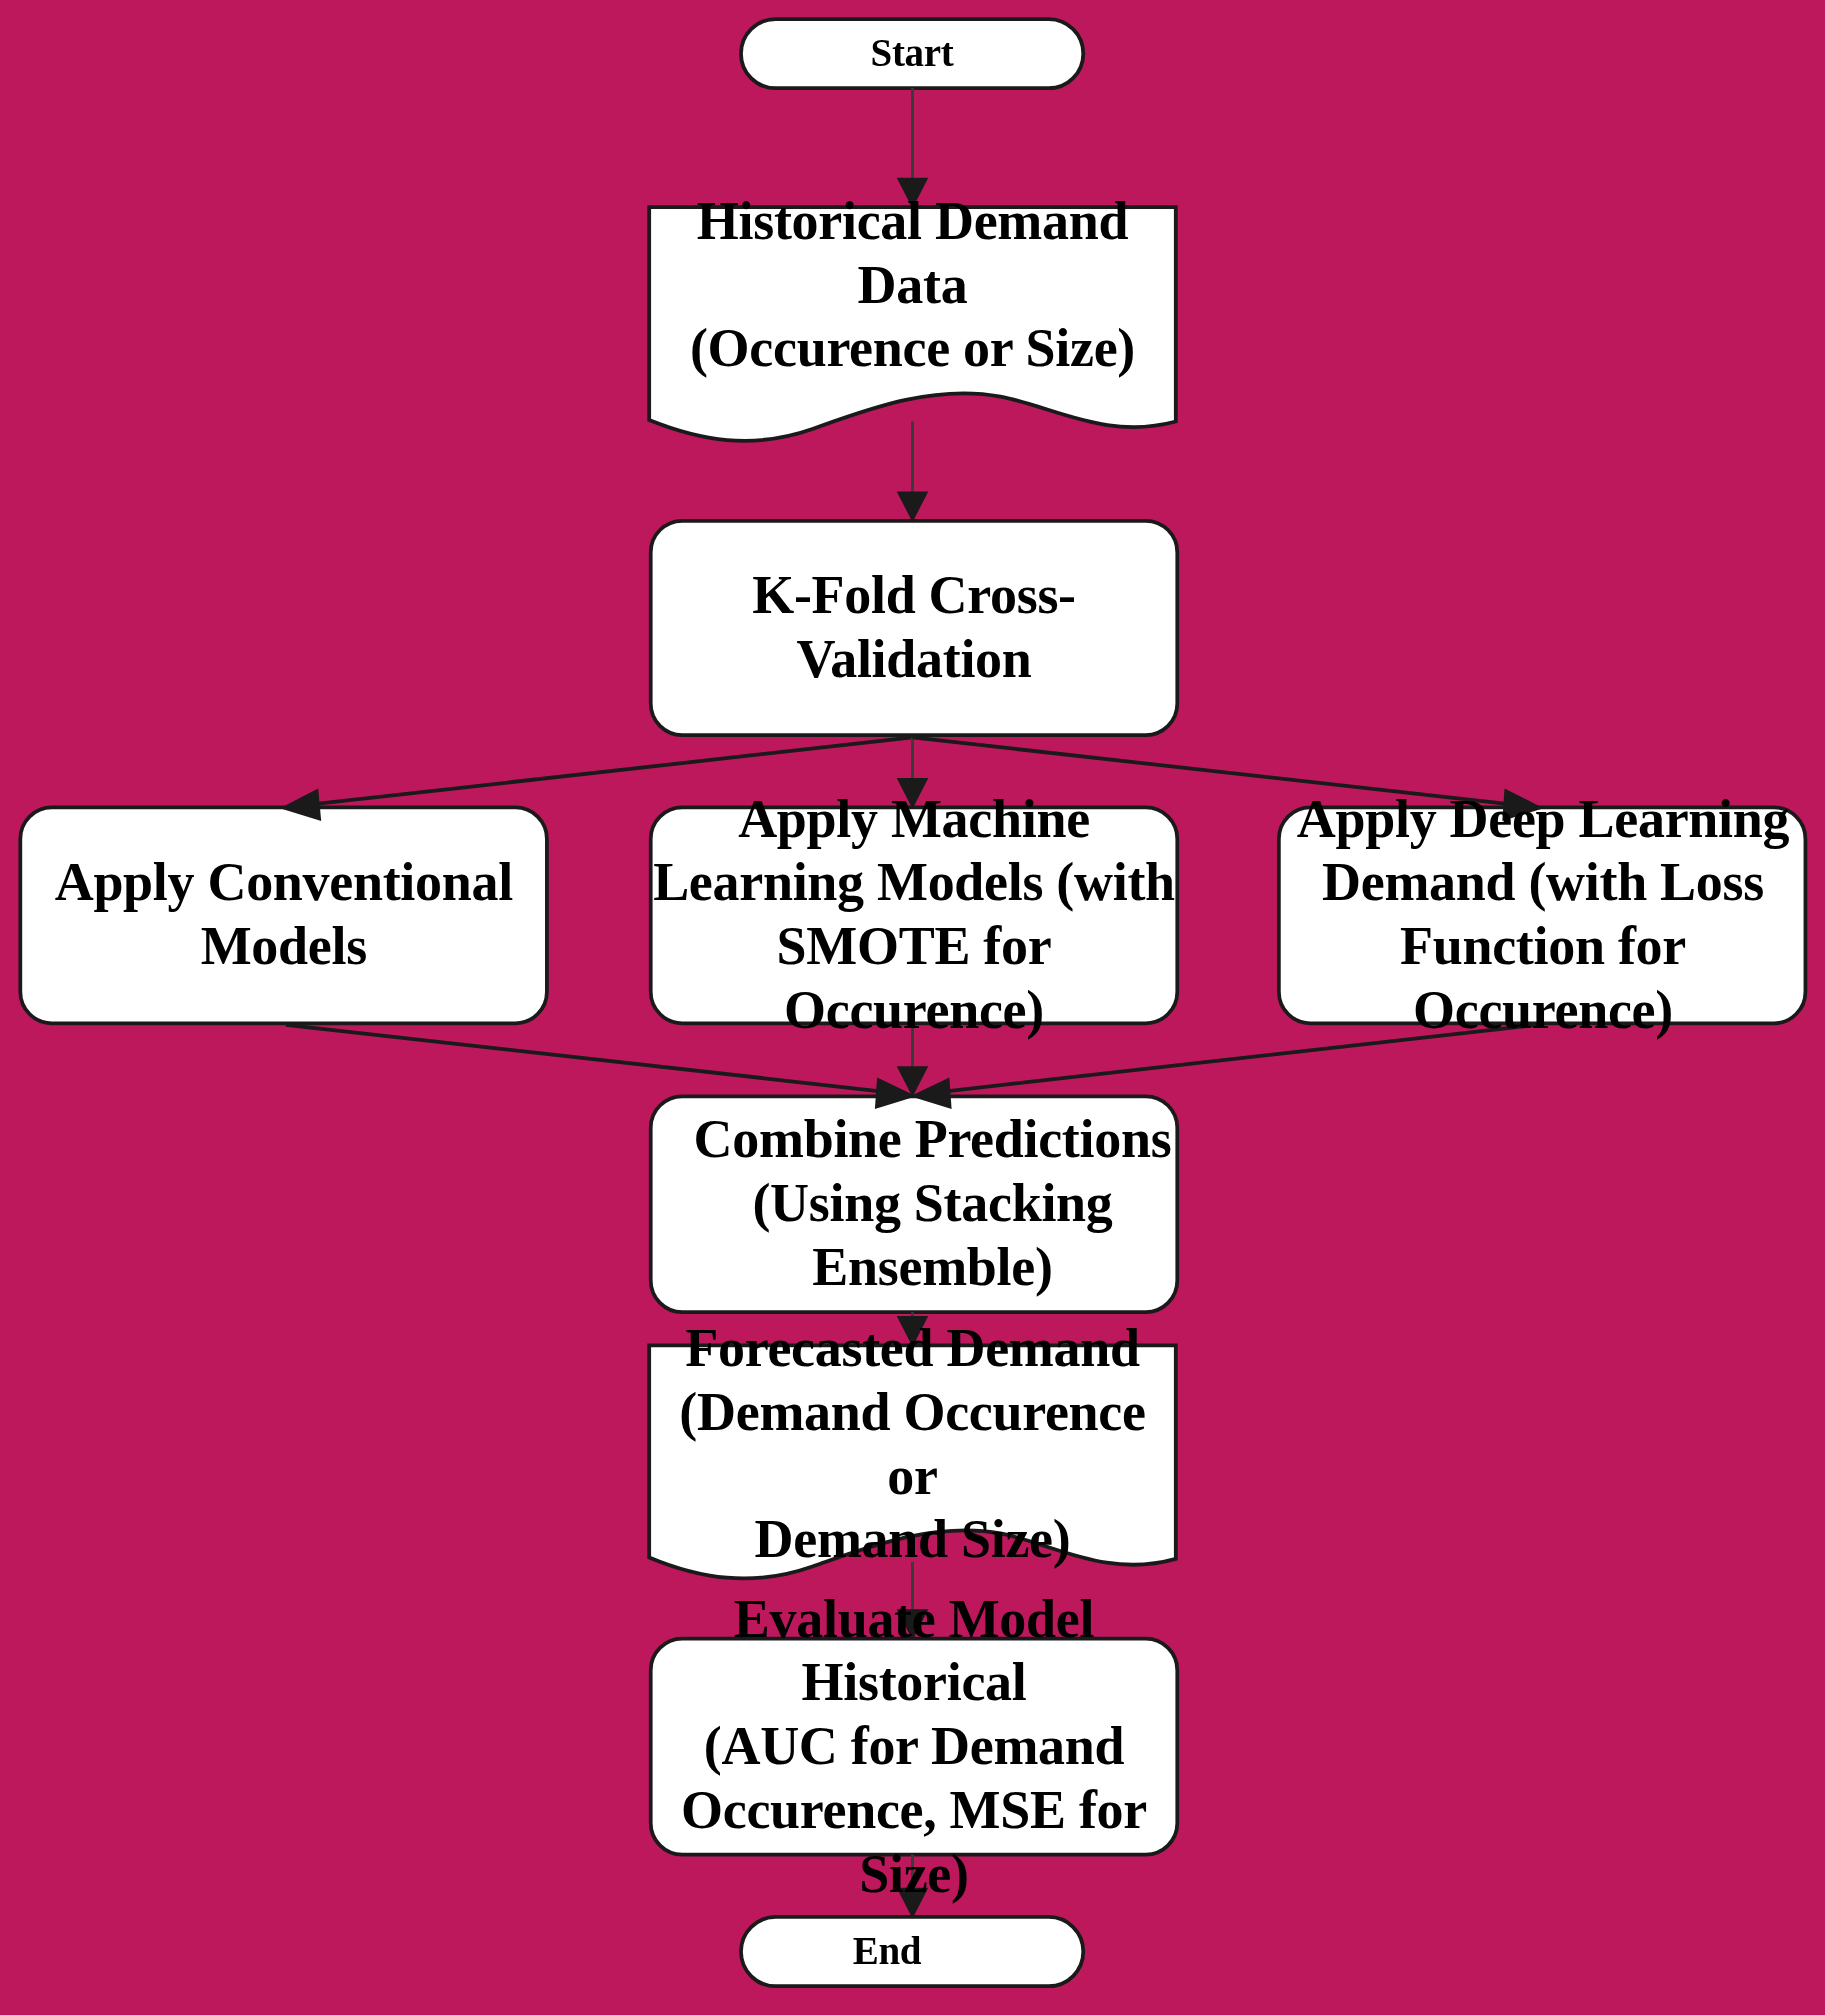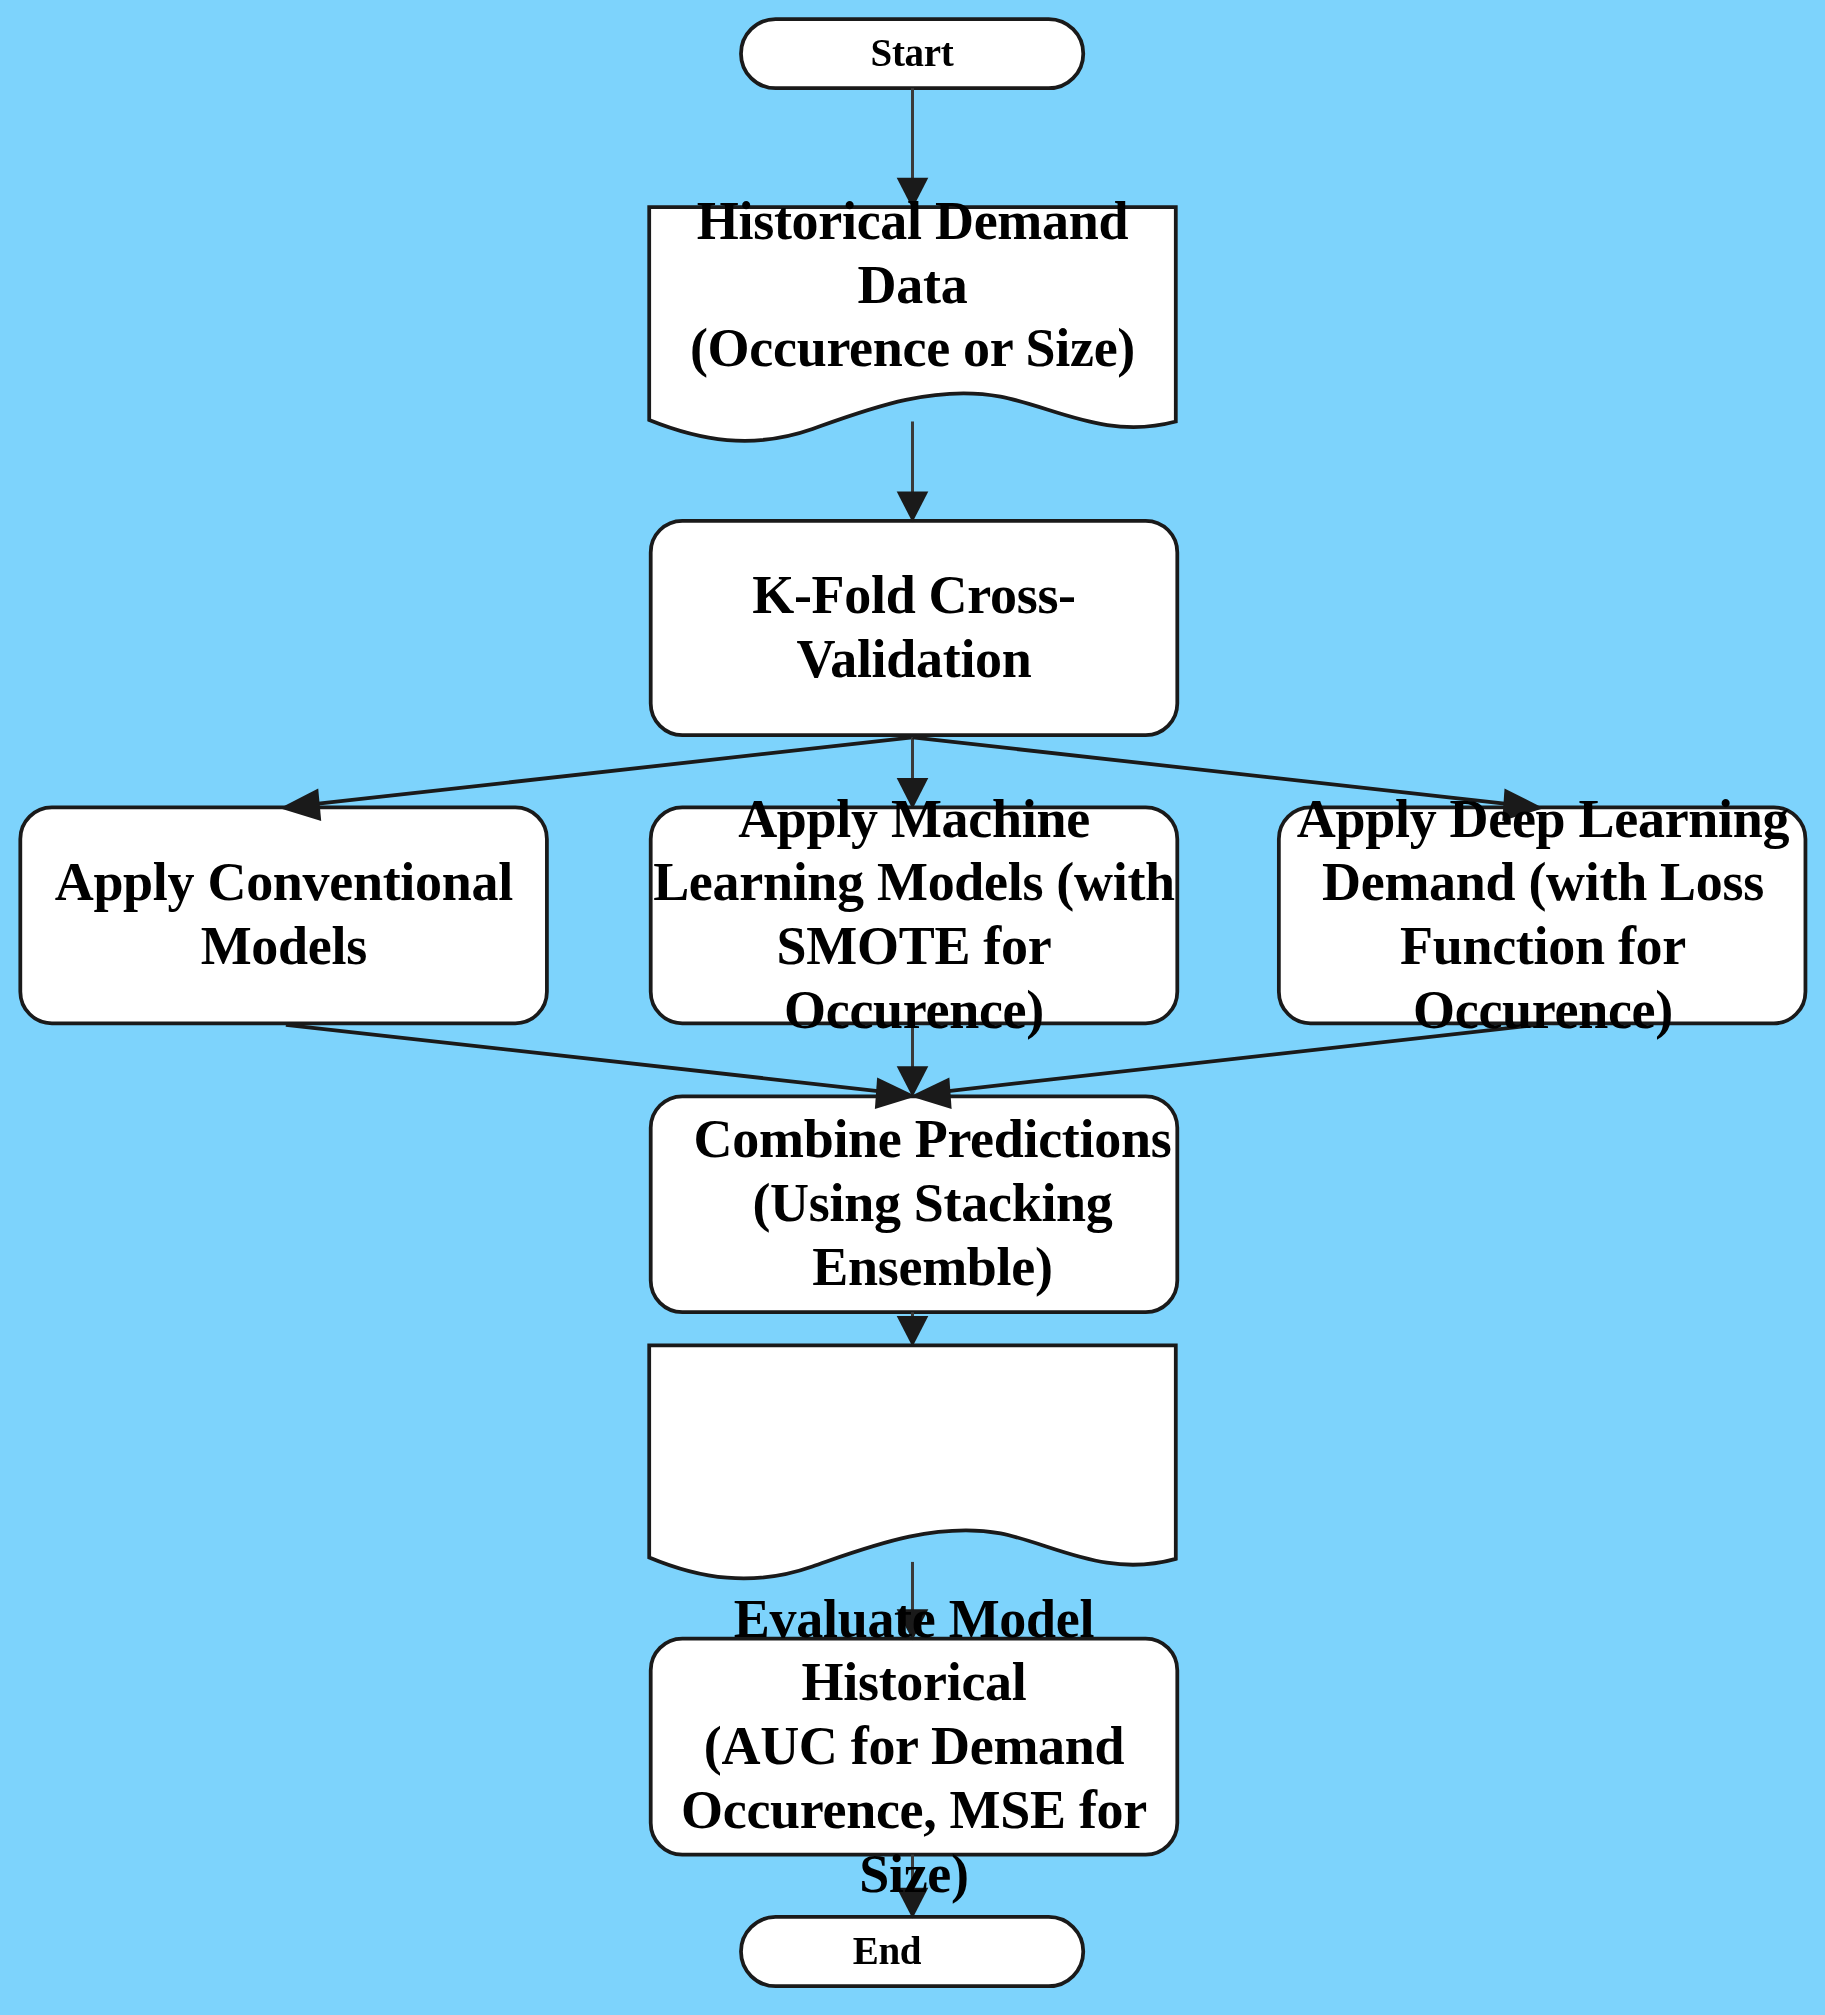--- a/index.html
+++ b/index.html
@@ -4,21 +4,21 @@
 <style>
   html, body {
     margin: 0;
     padding: 0;
     background: #ffffff;
   }
   #flowchart-root {
     position: relative;
     width: 1825px;
     height: 2015px;
-    background: #7dd3fc;
+    background: #be185d;
     font-family: "Liberation Serif", "DejaVu Serif", serif;
   }
   svg.chart-svg {
     position: absolute;
     top: 0;
     left: 0;
     width: 1825px;
     height: 2015px;
     display: block;
   }
@@ -143,20 +143,23 @@
 SMOTE for Occurence)</div>
 
   <div class="node-label lbl-body" style="left:1272px; top:807px; width:542px; height:216px;">Apply Deep Learning
 Demand (with Loss
 Function for Occurence)</div>
 
   <div class="node-label lbl-body" style="left:669px; top:1096px; width:527px; height:216px;">Combine Predictions
 (Using Stacking
 Ensemble)</div>
 
+  <div class="node-label lbl-body" style="left:649px; top:1358px; width:527px; height:173px;">Forecasted Demand
+(Demand Occurence or
+Demand Size)</div>
 
   <div class="node-label lbl-body" style="left:632px; top:1639px; width:564px; height:216px;">Evaluate Model
 Historical
 (AUC for Demand
 Occurence, MSE for Size)</div>
 
   <div class="node-label lbl-terminal" style="left:716px; top:1917px; width:342px; height:69px;">End</div>
 
 </div>
 

